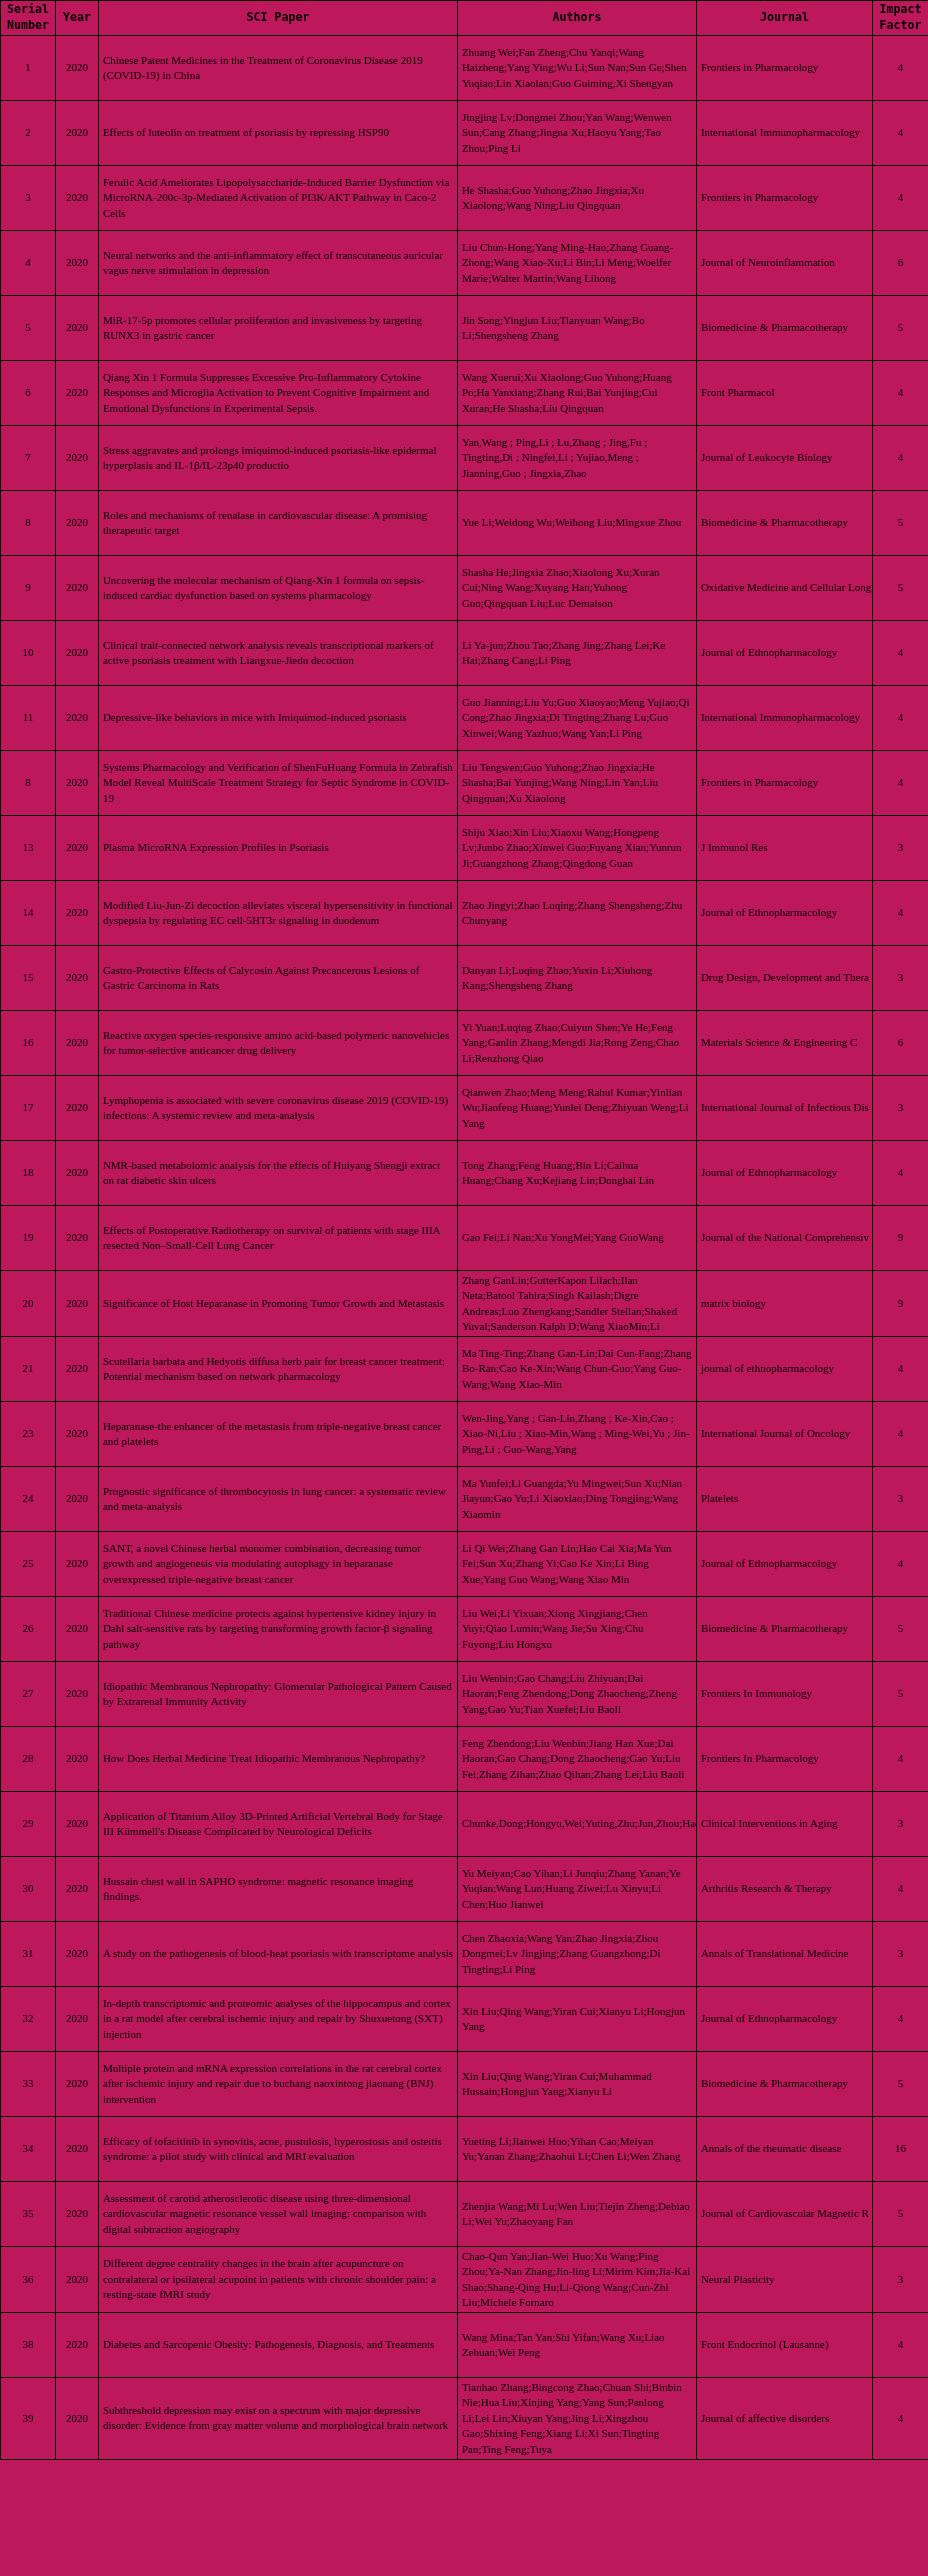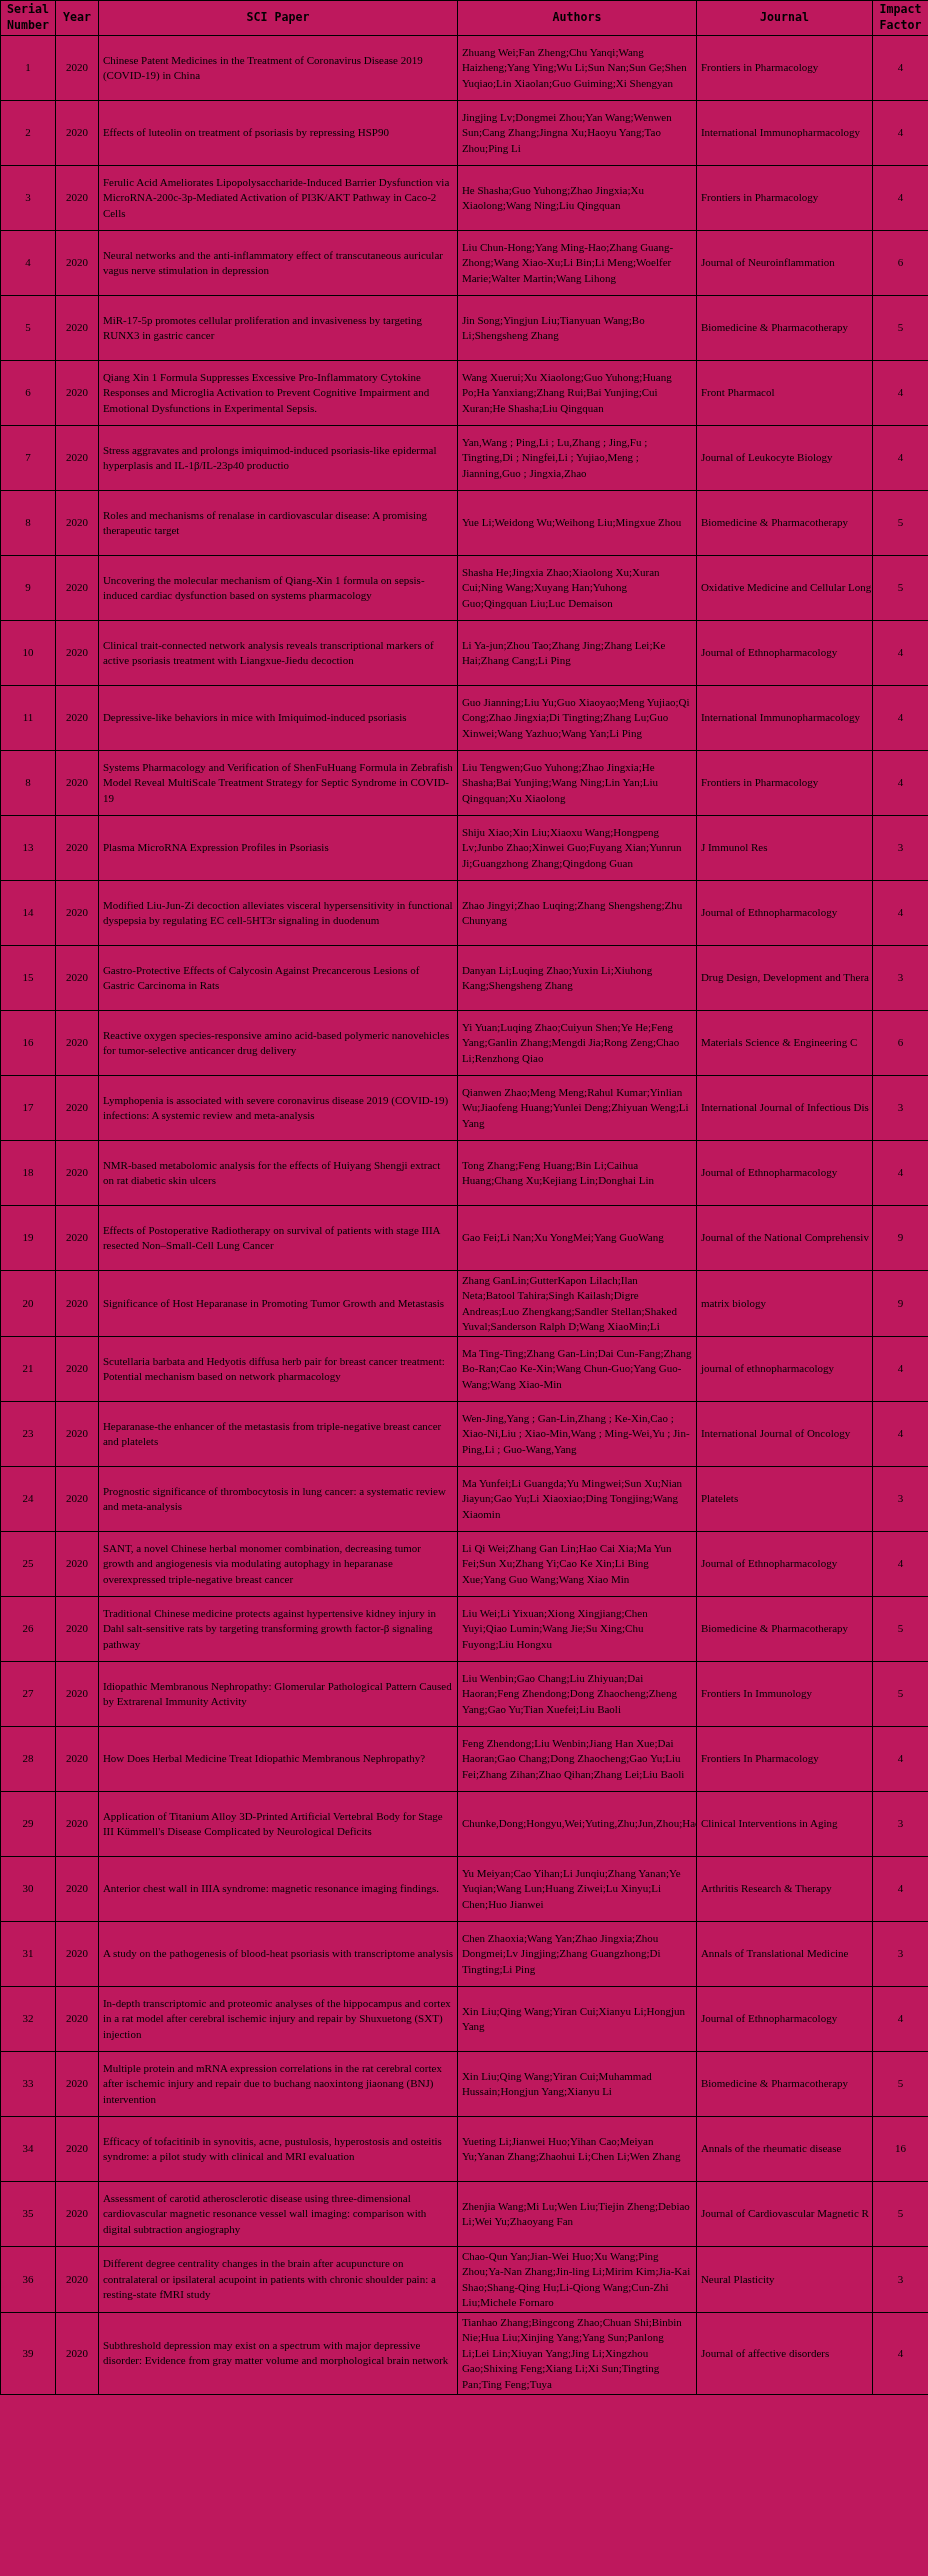--- a/index.html
+++ b/index.html
@@ -271,21 +271,21 @@
           <td class="c">29</td>
           <td class="c">2020</td>
           <td class="left">Application of Titanium Alloy 3D-Printed Artificial Vertebral Body for Stage III Kümmell's Disease Complicated by Neurological Deficits</td>
           <td class="left">Chunke,Dong;Hongyu,Wei;Yuting,Zhu;Jun,Zhou;Haoning,Ma</td>
           <td class="left journal">Clinical Interventions in Aging</td>
           <td class="c">3</td>
         </tr>
         <tr>
           <td class="c">30</td>
           <td class="c">2020</td>
-          <td class="left">Anterior chest wall in IIIA syndrome: magnetic resonance imaging findings.</td>
+          <td class="left">Hussain chest wall in SAPHO syndrome: magnetic resonance imaging findings.</td>
           <td class="left">Yu Meiyan;Cao Yihan;Li Junqiu;Zhang Yanan;Ye Yuqian;Wang Lun;Huang Ziwei;Lu Xinyu;Li Chen;Huo Jianwei</td>
           <td class="left journal">Arthritis Research &amp; Therapy</td>
           <td class="c">4</td>
         </tr>
         <tr>
           <td class="c">31</td>
           <td class="c">2020</td>
           <td class="left">A study on the pathogenesis of blood-heat psoriasis with transcriptome analysis</td>
           <td class="left">Chen Zhaoxia;Wang Yan;Zhao Jingxia;Zhou Dongmei;Lv Jingjing;Zhang Guangzhong;Di Tingting;Li Ping</td>
           <td class="left journal">Annals of Translational Medicine</td>
@@ -323,20 +323,28 @@
           <td class="left journal">Journal of Cardiovascular Magnetic R</td>
           <td class="c">5</td>
         </tr>
         <tr>
           <td class="c">36</td>
           <td class="c">2020</td>
           <td class="left">Different degree centrality changes in the brain after acupuncture on contralateral or ipsilateral acupoint in patients with chronic shoulder pain: a resting-state fMRI study</td>
           <td class="left">Chao-Qun Yan;Jian-Wei Huo;Xu Wang;Ping Zhou;Ya-Nan Zhang;Jin-ling Li;Mirim Kim;Jia-Kai Shao;Shang-Qing Hu;Li-Qiong Wang;Cun-Zhi Liu;Michele Fornaro</td>
           <td class="left journal">Neural Plasticity</td>
           <td class="c">3</td>
+        </tr>
+        <tr>
+          <td class="c">38</td>
+          <td class="c">2020</td>
+          <td class="left">Diabetes and Sarcopenic Obesity: Pathogenesis, Diagnosis, and Treatments</td>
+          <td class="left">Wang Mina;Tan Yan;Shi Yifan;Wang Xu;Liao Zehuan;Wei Peng</td>
+          <td class="left journal">Front Endocrinol (Lausanne)</td>
+          <td class="c">4</td>
         </tr>
         <tr>
           <td class="c">39</td>
           <td class="c">2020</td>
           <td class="left">Subthreshold depression may exist on a spectrum with major depressive disorder: Evidence from gray matter volume and morphological brain network</td>
           <td class="left">Tianhao Zhang;Bingcong Zhao;Chuan Shi;Binbin Nie;Hua Liu;Xinjing Yang;Yang Sun;Panlong Li;Lei Lin;Xiuyan Yang;Jing Li;Xingzhou Gao;Shixing Feng;Xiang Li;Xi Sun;Tingting Pan;Ting Feng;Tuya</td>
           <td class="left journal">Journal of affective disorders</td>
           <td class="c">4</td>
         </tr>
       </tbody>

